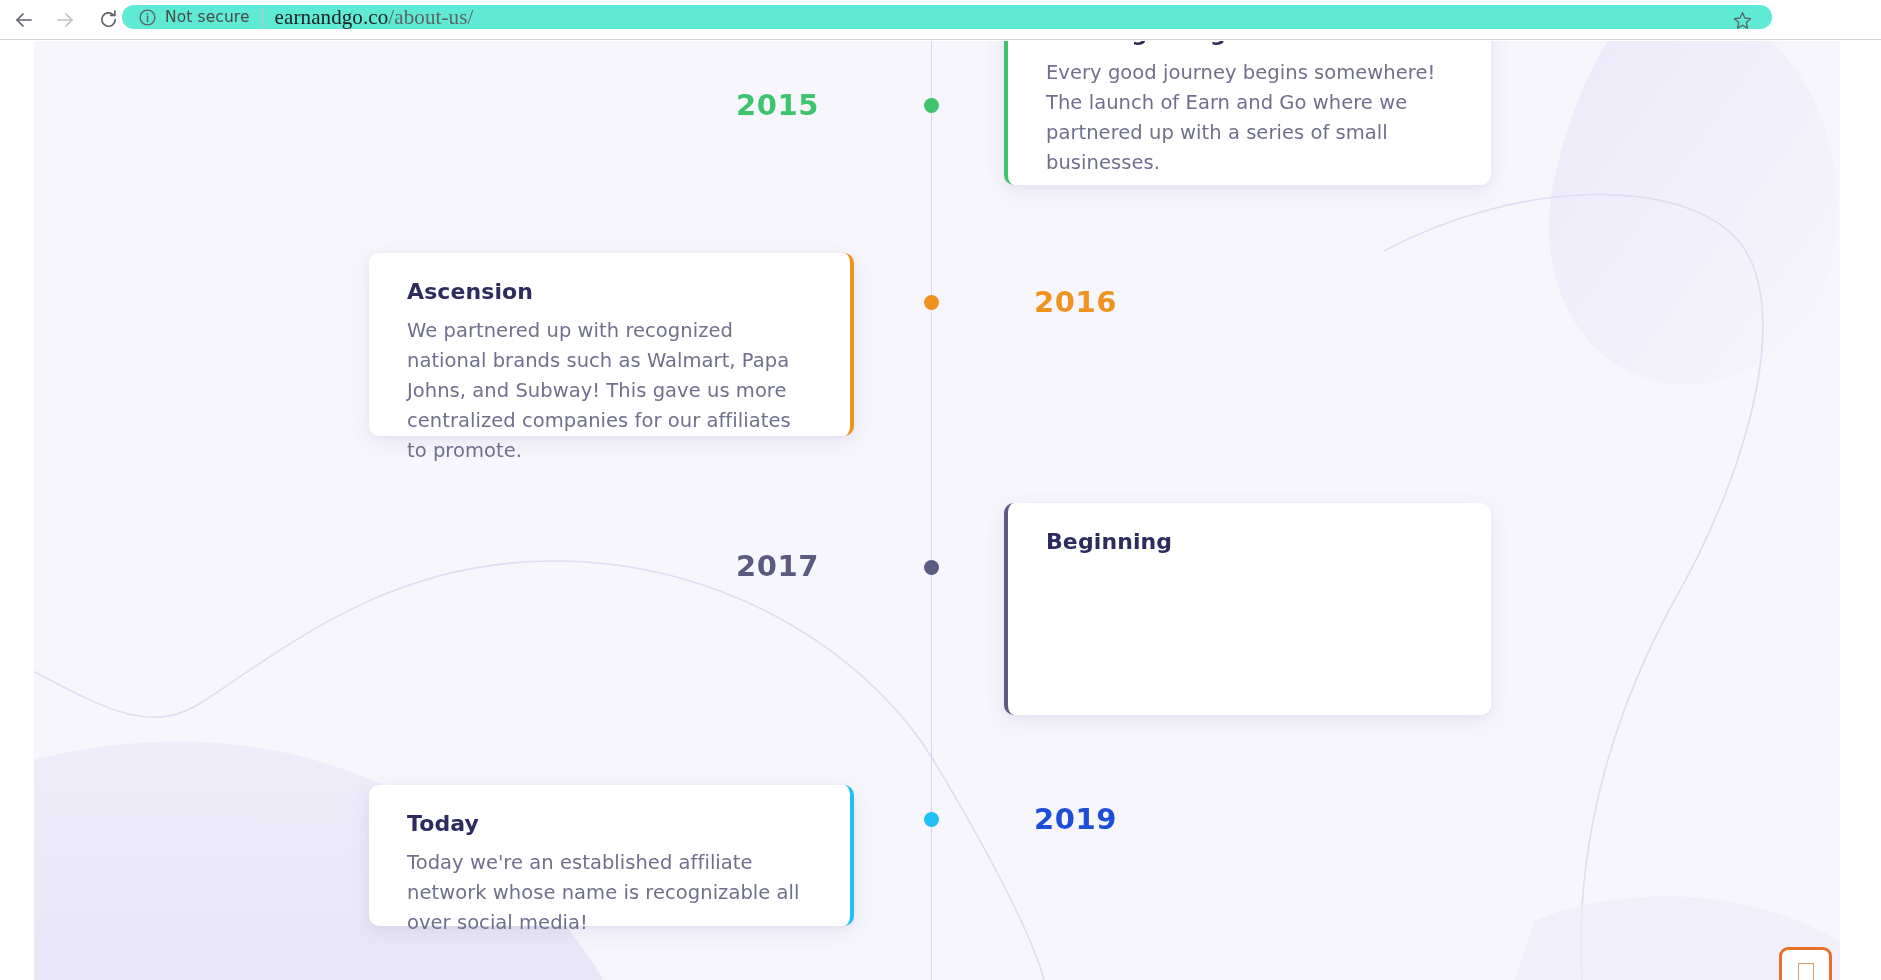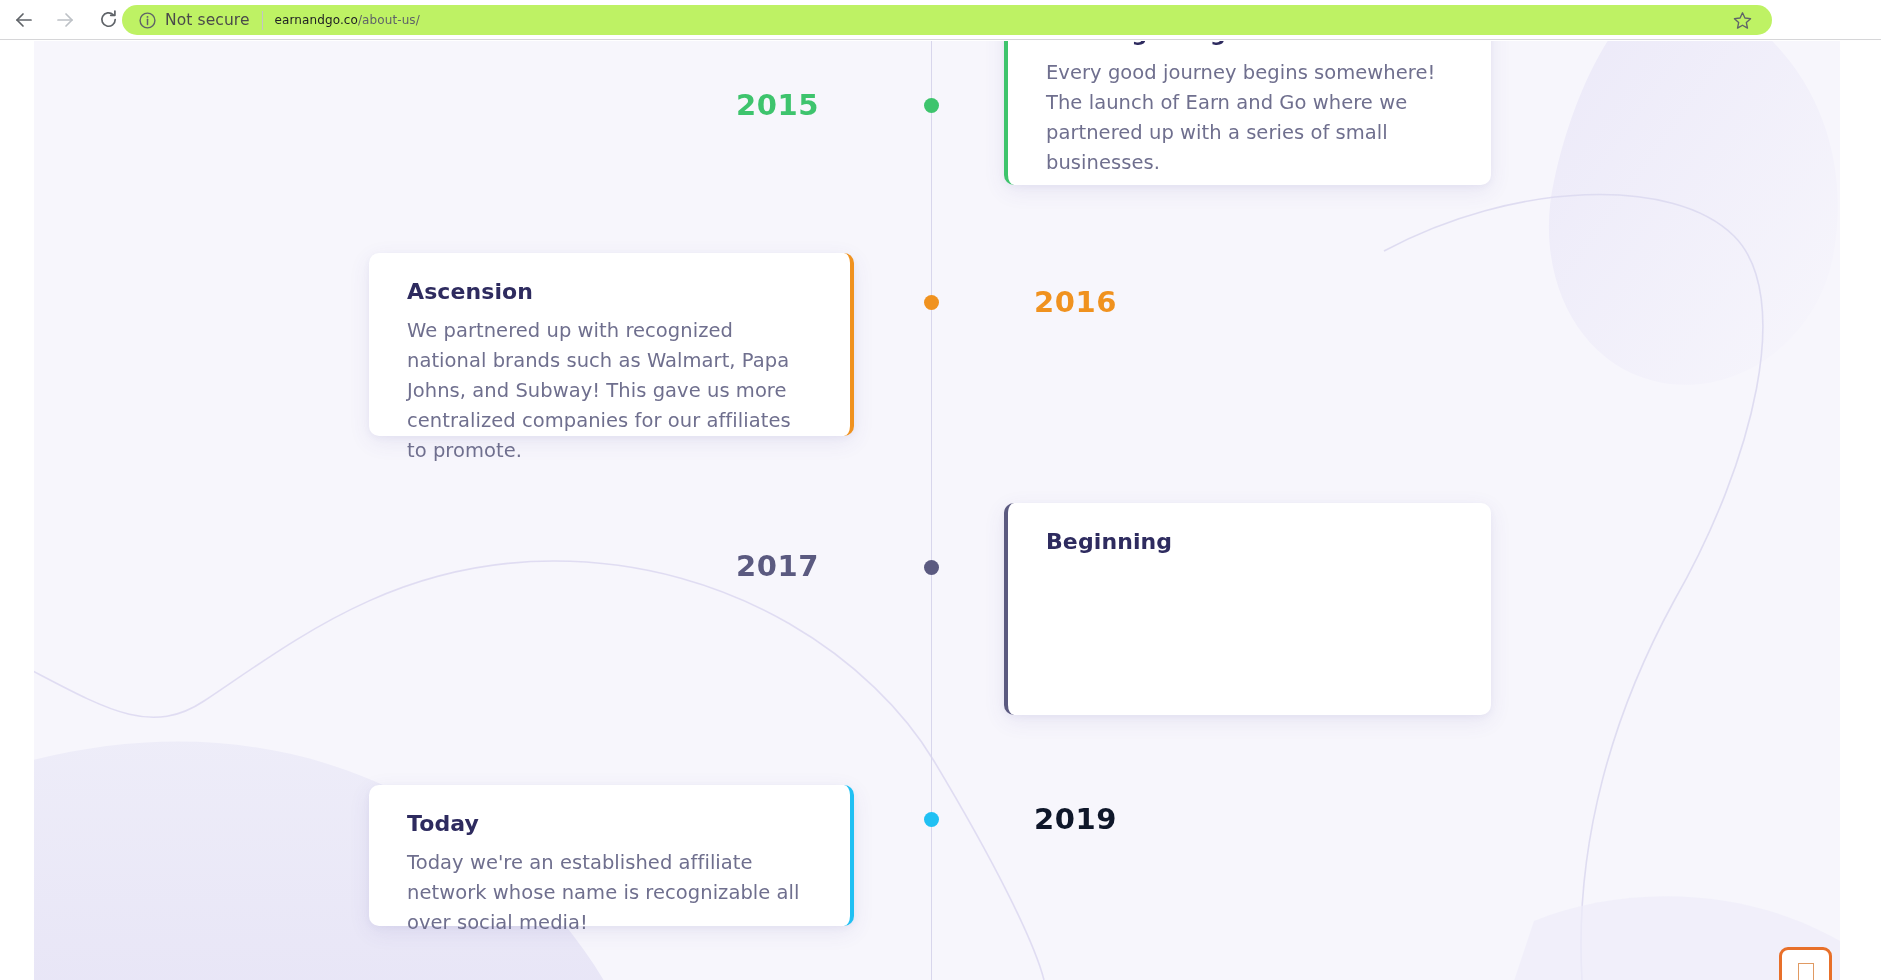--- a/index.html
+++ b/index.html
@@ -18,39 +18,40 @@
     border-bottom:1px solid #d6d6d8;
   }
   .nav-btn{
     width:34px; height:34px; margin-left:7px;
     display:flex; align-items:center; justify-content:center;
     border-radius:50%;
   }
   .nav-btn svg{ display:block; }
   #omnibox{
     position:absolute; left:122px; top:5px;
-    width:1650px; height:30px;
-    background:#bef264;
+    width:1650px; height:24px;
+    background:#5eead4;
     border-radius:15px;
     display:flex; align-items:center;
   }
   #security-chip{
     display:flex; align-items:center; gap:8px;
     margin-left:16px;
   }
   #not-secure-text{
     font-size:15.5px; color:#4a4a4a; letter-spacing:0.1px;
     font-family:"DejaVu Sans", sans-serif;
   }
   #omnibox-sep{
     width:1px; height:19px; background:#c3c4c6; margin:0 12px;
   }
   #url-text{
-    font-size:12px; color:#5f6368; letter-spacing:0.1px;
+    font-size:21px; color:#5f6368; letter-spacing:0.1px;
     white-space:nowrap;
+    font-family:Liberation Serif, serif;
   }
   #url-text .host{ color:#202124; }
   #bookmark-star{
     position:absolute; left:1727px; top:5px;
     width:30px; height:30px;
     display:flex; align-items:center; justify-content:center;
   }
 
   
   #page-viewport{
@@ -225,21 +226,21 @@
 
   <div class="tl-dot" id="dot-2" style="top: 519px; background: rgb(91, 90, 128);"></div>
   <div class="tl-year left" id="year-2" style="top: 508px; color: rgb(91, 90, 128);">2017</div>
   <div class="tl-card right" id="card-2" style="top: 462px; height: 212px; border-left-color: rgb(91, 90, 128);">
     <div class="tl-card-inner">
       <div class="tl-title">Beginning</div>
     </div>
   </div>
 
   <div class="tl-dot" id="dot-3" style="top: 771px; background: rgb(32, 192, 243);"></div>
-  <div class="tl-year right" id="year-3" style="top: 761px; color: #0f172a;">2019</div>
+  <div class="tl-year right" id="year-3" style="top: 761px; color: #1d4ed8;">2019</div>
   <div class="tl-card left" id="card-3" style="top: 744px; height: 141px; border-right-color: rgb(32, 192, 243);">
     <div class="tl-card-inner">
       <div class="tl-title">Today</div>
       <div class="tl-body">Today we're an established affiliate network whose name is recognizable all over social media!</div>
     </div>
   </div>
 
   <div id="fab" style="border-color: rgb(232, 112, 42);">
     <span id="fab-glyph"></span>
   </div>

